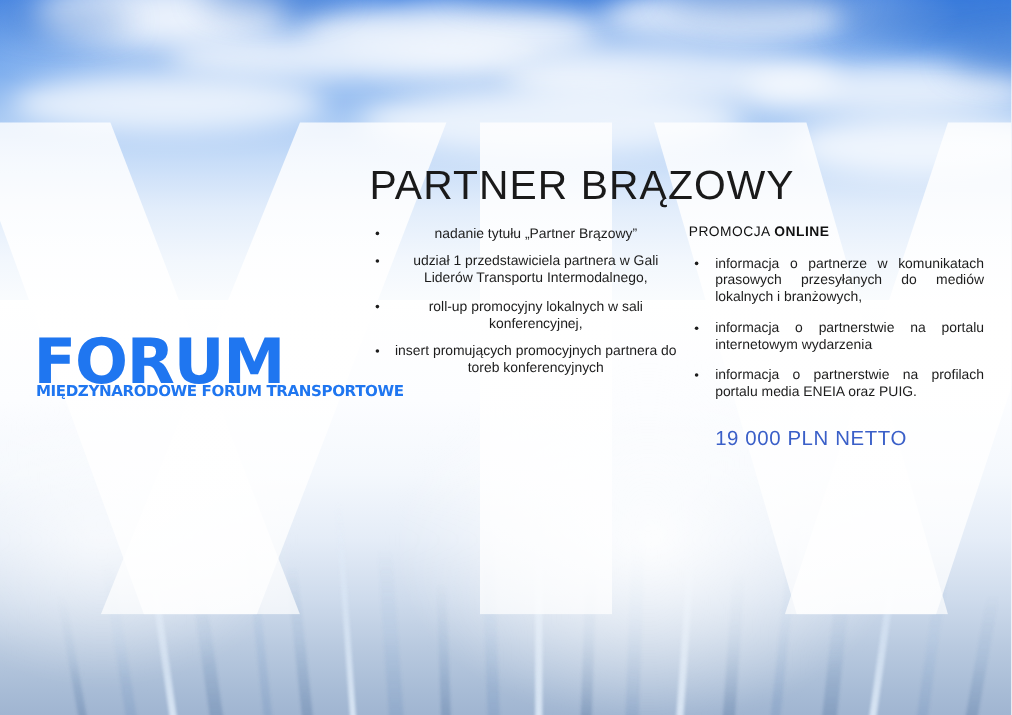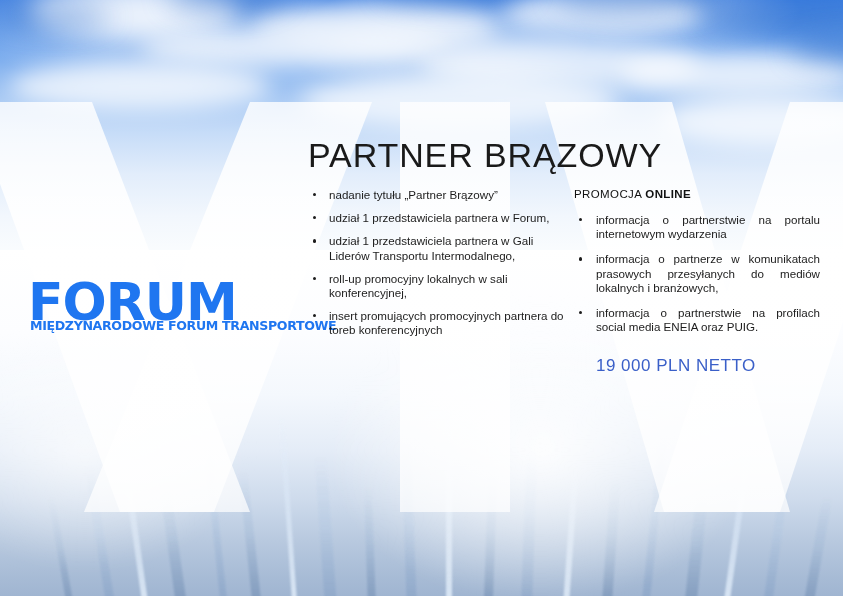--- a/index.html
+++ b/index.html
@@ -194,20 +194,21 @@
     padding: 0;
   }
   ul.bullets li {
     position: relative;
     padding-left: 21px;
     margin-bottom: 9px;
     font-family: "Liberation Sans", sans-serif;
     font-size: 11.6px;
     line-height: 14.2px;
     color: #1c1c1c;
+    text-align: center;
   }
   ul.bullets li::before {
     content: "";
     position: absolute;
     left: 5px;
     top: 5px;
     width: 3.2px;
     height: 3.2px;
     border-radius: 50%;
     background: #1c1c1c;
@@ -311,34 +312,33 @@
   <div class="content">
 
     <h1 class="slide-title">PARTNER BRĄZOWY</h1>
 
     <div class="columns">
 
       <div class="col-left">
 
         <ul class="bullets">
           <li>nadanie tytułu „Partner Brązowy”</li>
-          <li>udział 1 przedstawiciela partnera w Forum,</li>
           <li>udział 1 przedstawiciela partnera w Gali Liderów Transportu Intermodalnego,</li>
           <li>roll-up promocyjny lokalnych w sali konferencyjnej,</li>
           <li>insert promujących promocyjnych partnera do toreb konferencyjnych</li>
         </ul>
       </div>
 
       <div class="col-right">
         <div class="col-head"><span>PROMOCJA </span><span class="bold">ONLINE</span></div>
 
         <ul class="bullets">
+          <li>informacja o partnerze w komunikatach prasowych przesyłanych do mediów lokalnych i branżowych,</li>
           <li>informacja o partnerstwie na portalu internetowym wydarzenia</li>
-          <li>informacja o partnerze w komunikatach prasowych przesyłanych do mediów lokalnych i branżowych,</li>
-          <li>informacja o partnerstwie na profilach social media ENEIA oraz PUIG.</li>
+          <li>informacja o partnerstwie na profilach portalu media ENEIA oraz PUIG.</li>
         </ul>
 
         <div class="price">19 000 PLN NETTO</div>
       </div>
 
     </div>
   </div>
 
 </div>
 

